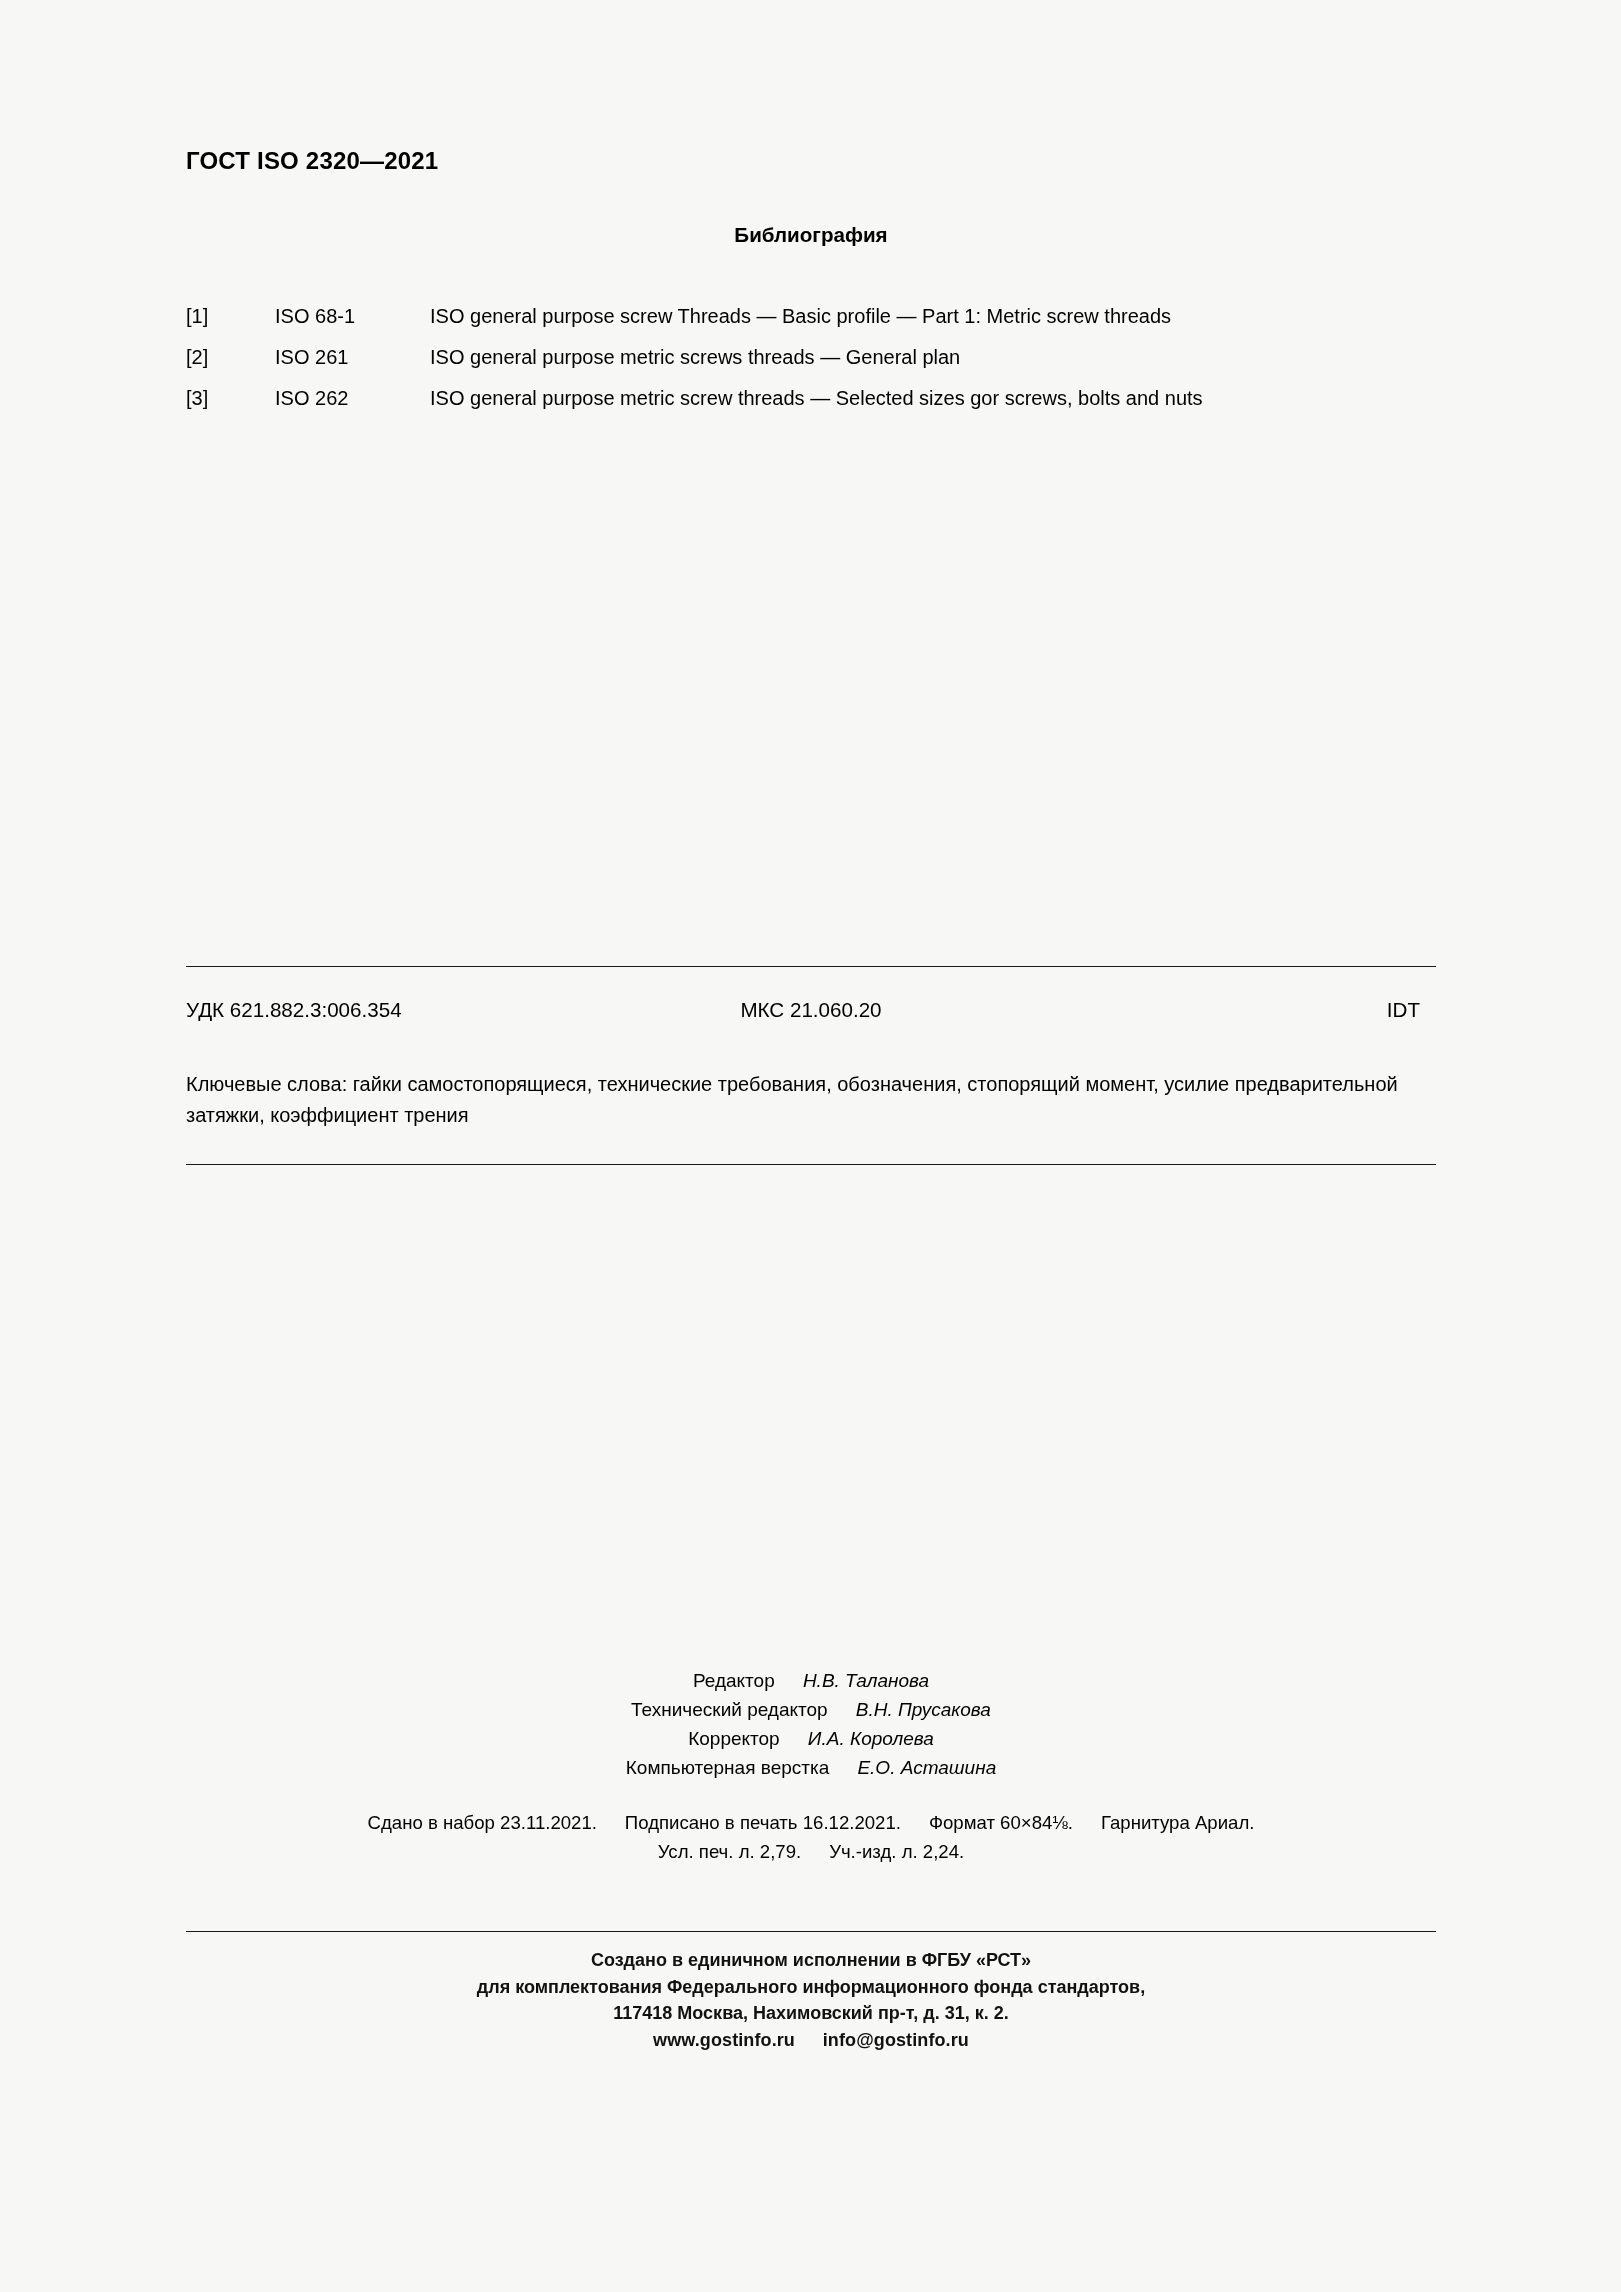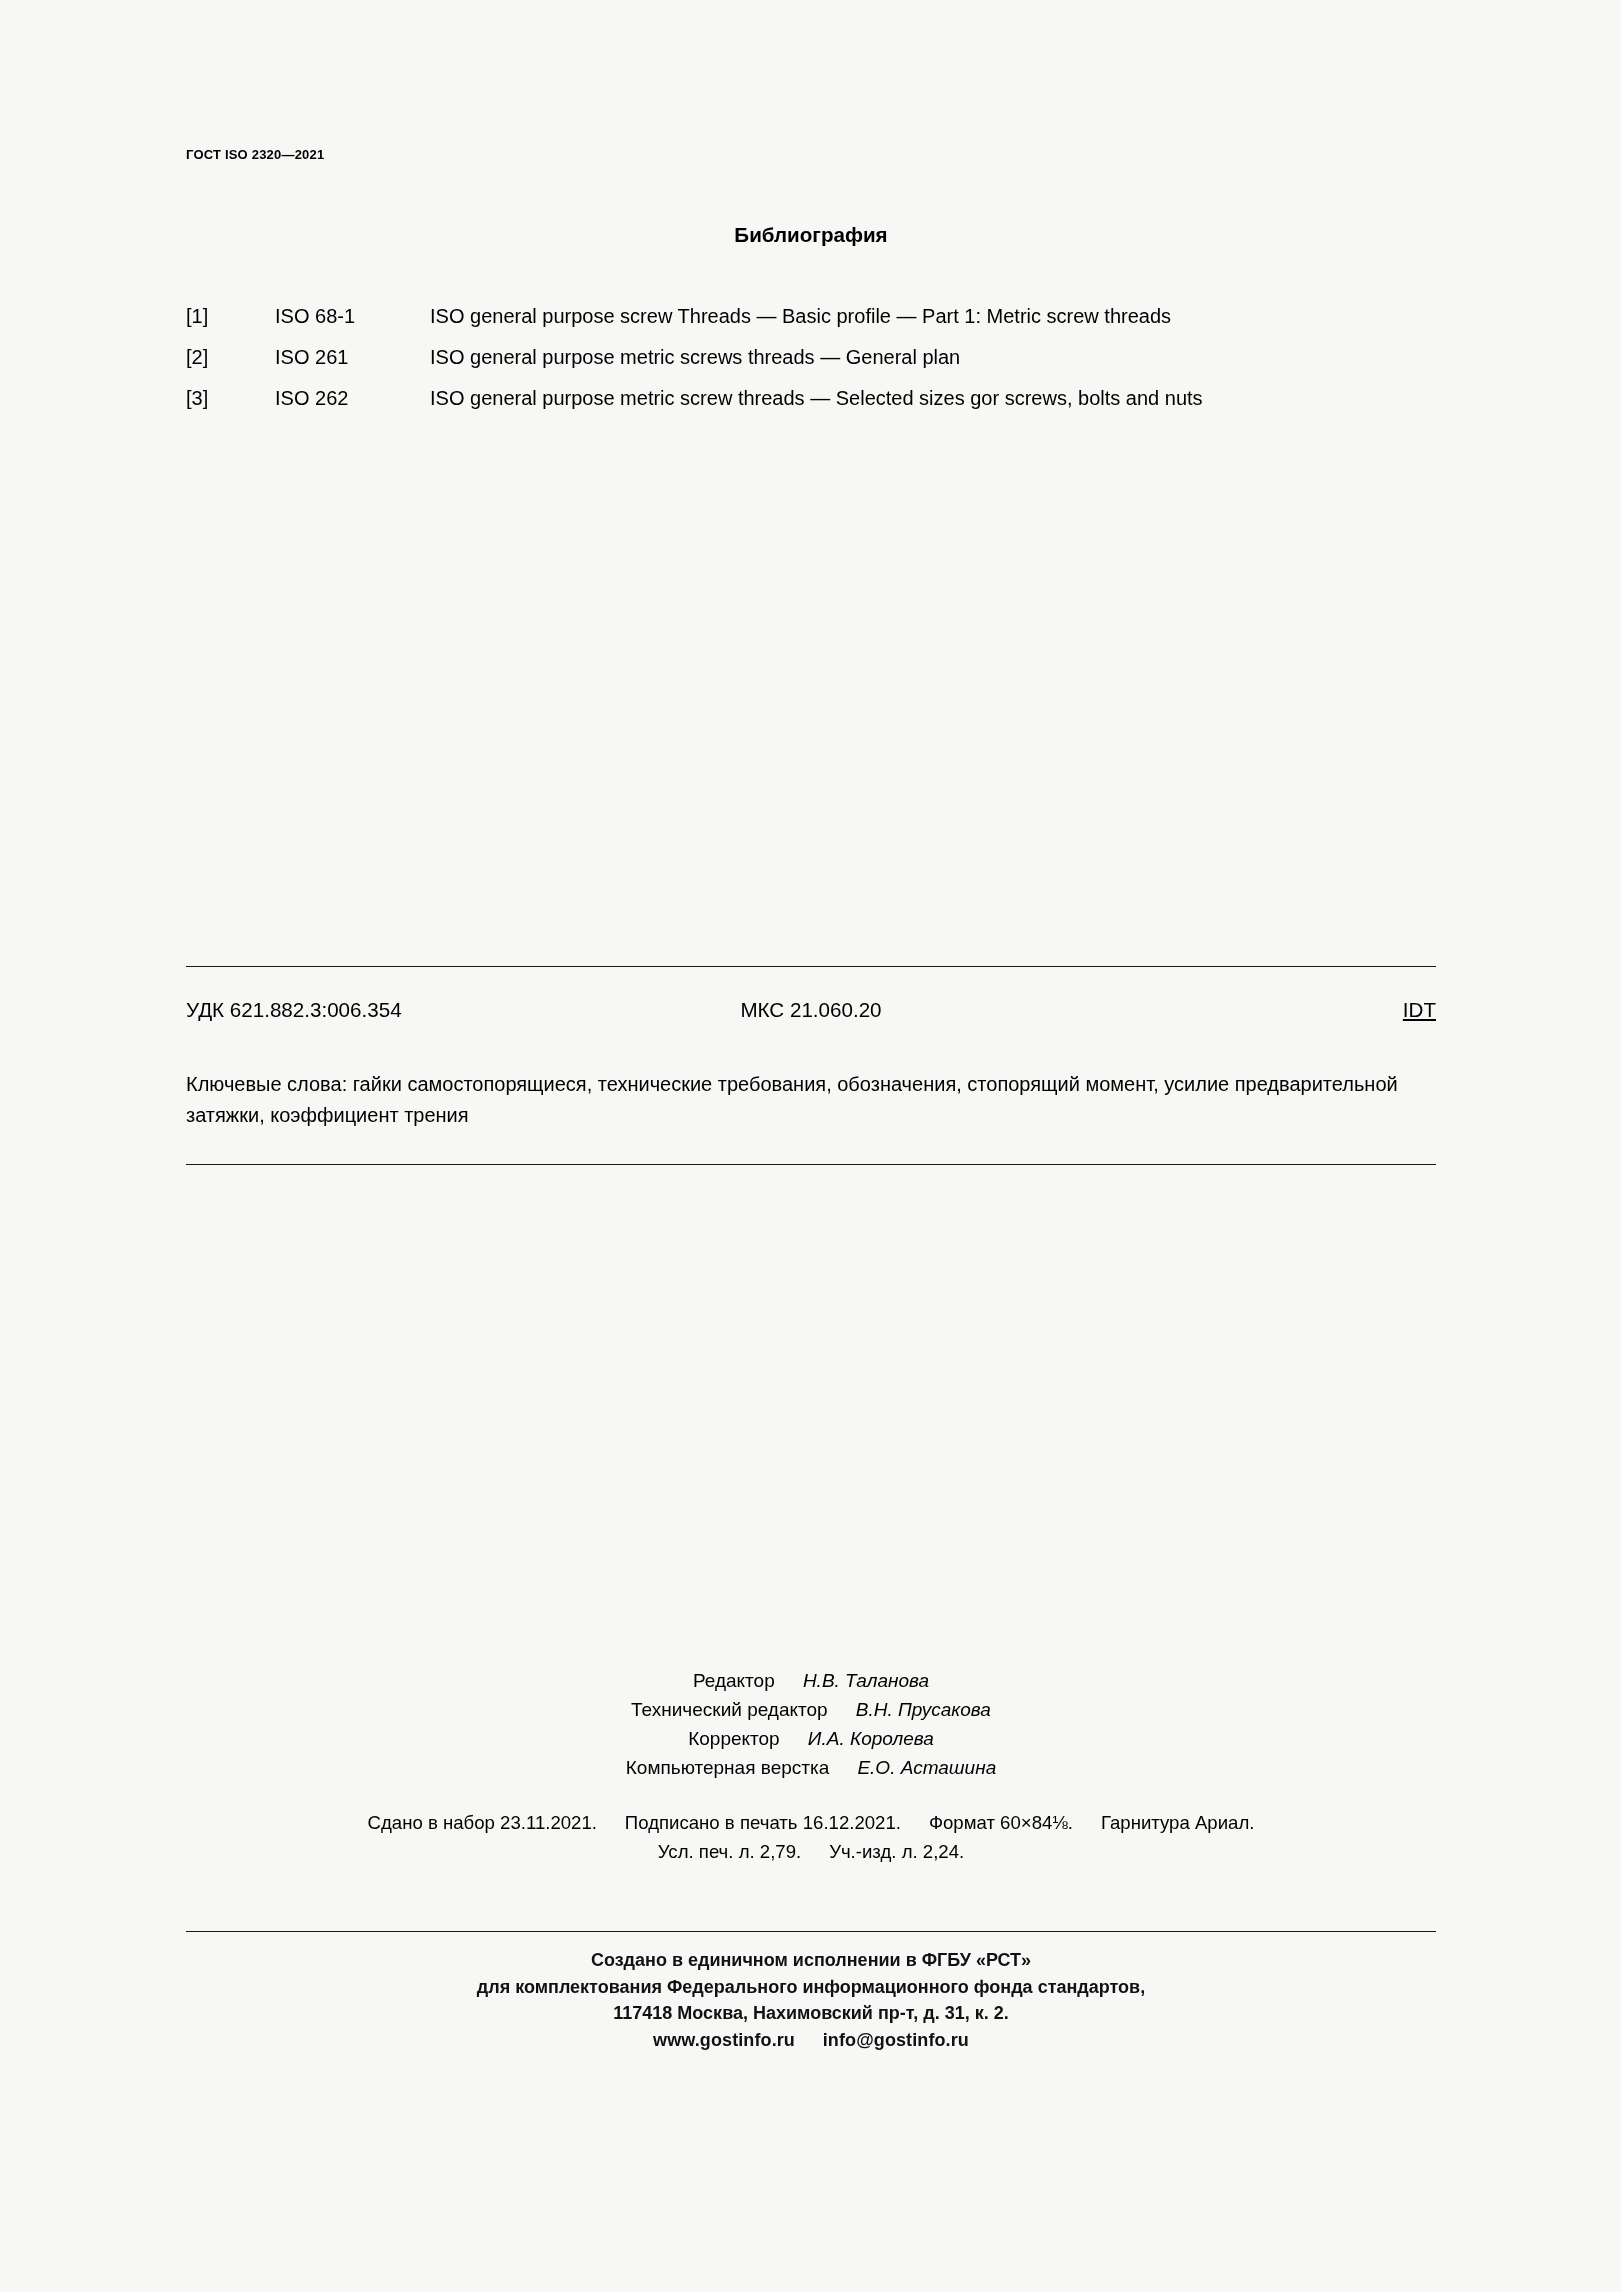--- a/index.html
+++ b/index.html
@@ -23,21 +23,21 @@
     top: 0;
     width: 1250px;
     height: 2293px;
   }
 
   
   .doc-header {
     position: absolute;
     left: 0;
     top: 147px;
-    font-size: 13px;
+    font-size: 24px;
     font-weight: bold;
     letter-spacing: 0.2px;
   }
 
   
   .biblio-title {
     position: absolute;
     left: 0;
     top: 223px;
     width: 1250px;
@@ -86,21 +86,21 @@
   
   .codes {
     position: absolute;
     left: 0;
     top: 998px;
     width: 1250px;
     font-size: 20.6px;
   }
   .codes .udk { position: absolute; left: 0; top: 0; }
   .codes .mks { position: absolute; left: 0; top: 0; width: 1250px; text-align: center; }
-  .codes .idt { position: absolute; right: 0; top: 0; text-decoration: underline; }
+  .codes .idt { position: absolute; right: 16px; top: 0; }
 
   
   .keywords {
     position: absolute;
     left: 0;
     top: 1069px;
     width: 1253px;
     font-size: 20px;
     line-height: 31px;
   }

